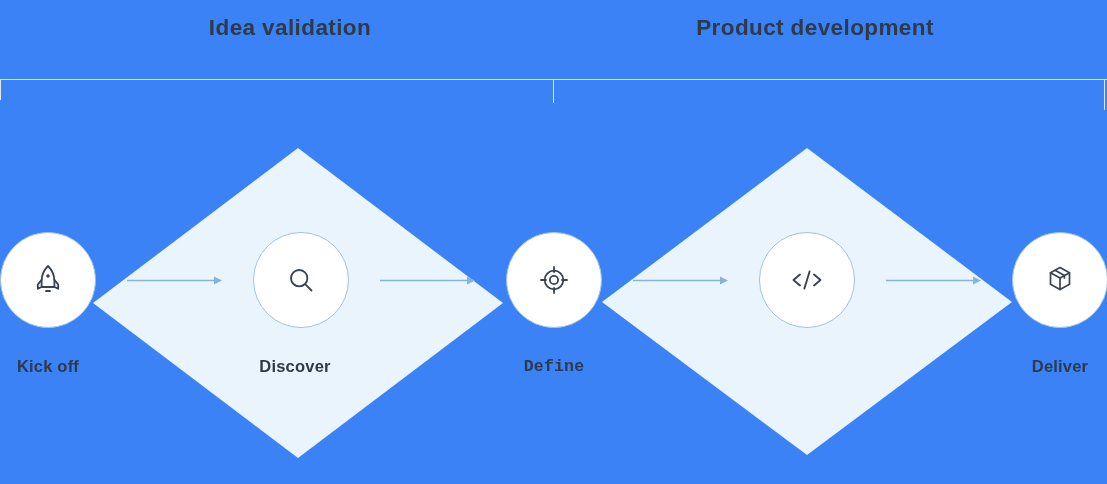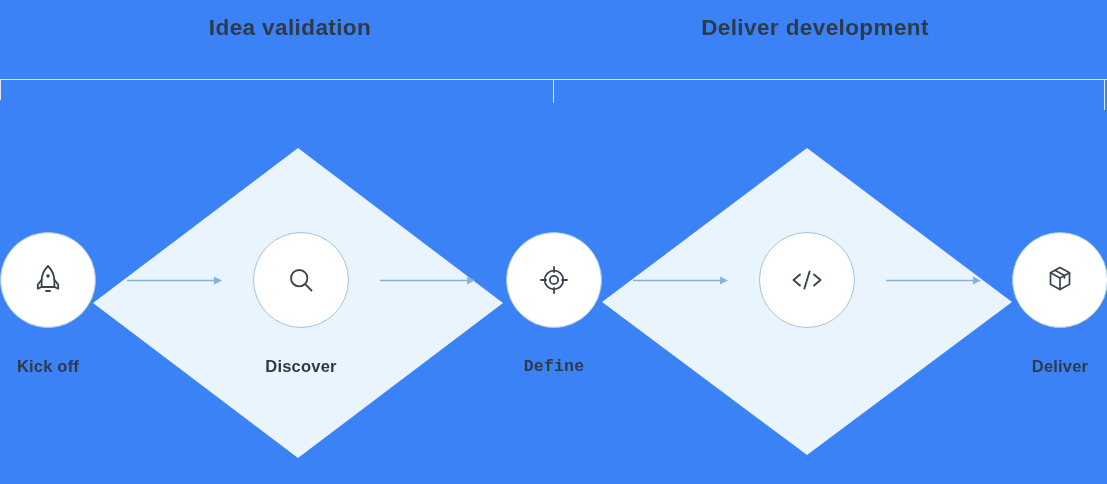--- a/index.html
+++ b/index.html
@@ -58,21 +58,21 @@
       <line x1="633" y1="280.5" x2="721" y2="280.5" stroke-width="1.6" stroke="#85b3da"></line>
       <polygon points="720,276.5 728,280.5 720,284.5" fill="#85b3da"></polygon>
     </g>
     <g>
       <line x1="886" y1="280.5" x2="974" y2="280.5" stroke-width="1.6" stroke="#85b3da"></line>
       <polygon points="973,276.5 981,280.5 973,284.5" fill="#85b3da"></polygon>
     </g>
   </svg>
 
   <div class="section-title title-left" style="color: rgb(46, 58, 72);">Idea validation</div>
-  <div class="section-title title-right" style="color: rgb(46, 58, 72);">Deliver development</div>
+  <div class="section-title title-right" style="color: rgb(46, 58, 72);">Product development</div>
 
   <div class="rule" style="background-color: rgb(225, 230, 233);"></div>
   <div class="tick tick-left" style="background-color: rgb(225, 230, 233);"></div>
   <div class="tick tick-mid" style="background-color: rgb(225, 230, 233);"></div>
   <div class="tick tick-right" style="background-color: rgb(225, 230, 233);"></div>
 
   <div class="stage-circle" style="left: 0px; border-color: rgb(159, 195, 226);">
     <svg width="40" height="40" viewBox="0 0 40 40">
       <g fill="none" stroke-width="1.8" stroke-linecap="round" stroke-linejoin="round" stroke="#39434f">
         <path d="M20,6 C15.4,10.6 13.6,15.5 13.6,20.8 L13.6,27 L26.4,27 L26.4,20.8 C26.4,15.5 24.6,10.6 20,6 Z"></path>
@@ -86,21 +86,21 @@
   <div class="stage-label" style="left: -22px; color: rgb(46, 58, 72);">Kick off</div>
 
   <div class="stage-circle" style="left: 253px; border-color: rgb(159, 195, 226);">
     <svg width="40" height="40" viewBox="0 0 40 40">
       <g fill="none" stroke-width="1.8" stroke-linecap="round" stroke-linejoin="round" stroke="#39434f">
         <circle cx="18.2" cy="18.2" r="8.2"></circle>
         <line x1="24.4" y1="24.4" x2="30.5" y2="30.5"></line>
       </g>
     </svg>
   </div>
-  <div class="stage-label" style="left: 231px; color: rgb(46, 58, 72); text-align: center;">Discover</div>
+  <div class="stage-label" style="left: 225px; color: rgb(46, 58, 72); text-align: center;">Discover</div>
 
   <div class="stage-circle" style="left: 506px; border-color: rgb(159, 195, 226);">
     <svg width="40" height="40" viewBox="0 0 40 40">
       <g fill="none" stroke-width="1.8" stroke-linecap="round" stroke-linejoin="round" stroke="#39434f">
         <circle cx="20" cy="20" r="9.3"></circle>
         <circle cx="20" cy="20" r="4.1"></circle>
         <line x1="20" y1="7" x2="20" y2="12"></line>
         <line x1="20" y1="28" x2="20" y2="33"></line>
         <line x1="7" y1="20" x2="12" y2="20"></line>
         <line x1="28" y1="20" x2="33" y2="20"></line>

